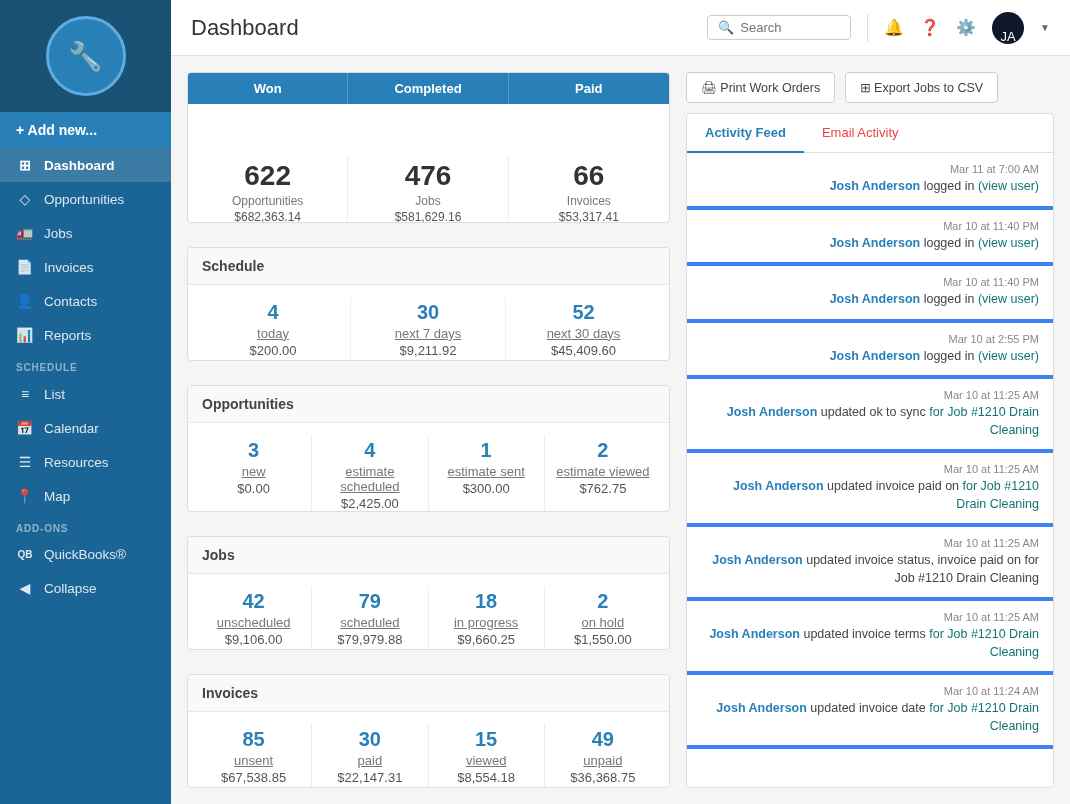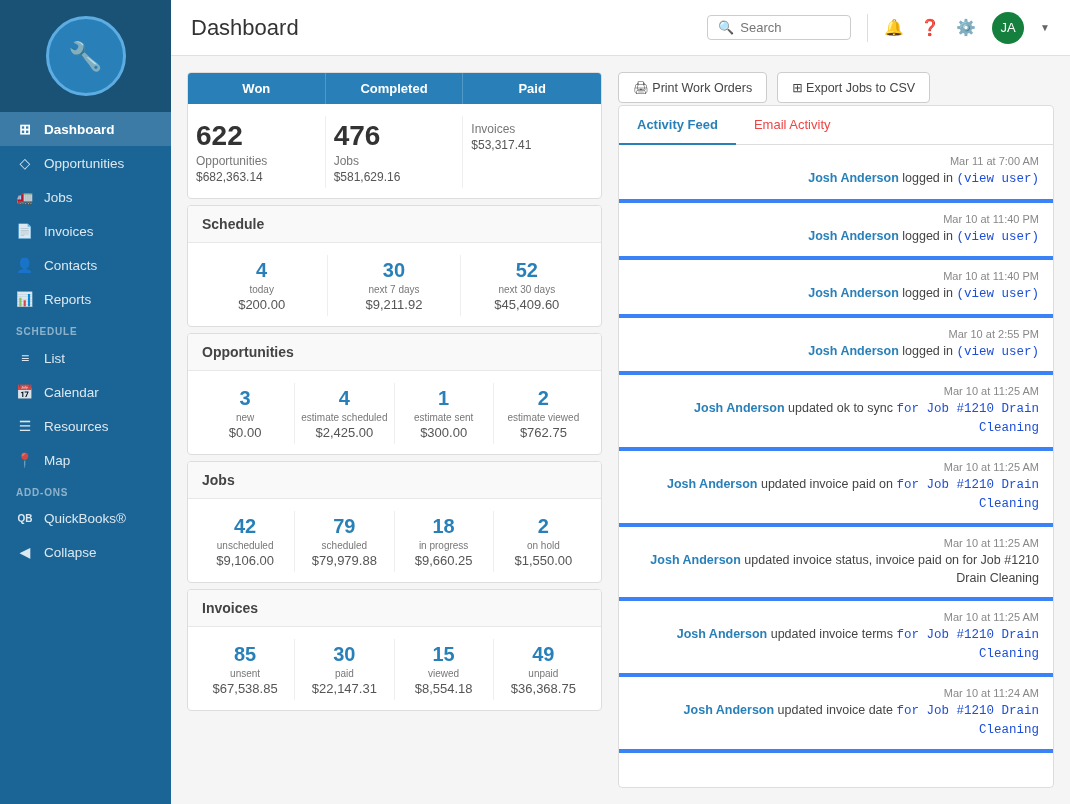--- a/index.html
+++ b/index.html
@@ -109,43 +109,43 @@
     .search-box input {
       border: none;
       outline: none;
       font-size: 13px;
       color: #555;
       width: 100px;
     }
     .header-sep { width: 1px; height: 28px; background: #ddd; }
     .header-icon { font-size: 16px; color: #666; cursor: pointer; }
     .avatar-circle {
-      width: 32px; height: 32px; border-radius: 50%; background: #15803d;
-      display: flex; align-items: center; justify-content: center; color: white;
+      width: 32px; height: 32px; border-radius: 50%; background: #0f172a;
+      display: flex; align-items: flex-end; justify-content: center; color: white;
       font-size: 13px; cursor: pointer;
     }
 
     
     #body {
       flex: 1;
       display: flex;
       overflow: hidden;
       padding: 16px;
       gap: 16px;
       background: #f5f5f5;
     }
 
     
     #left-col {
-      width: 415px;
+      width: 483px;
       flex-shrink: 0;
       overflow-y: auto;
       display: flex;
       flex-direction: column;
-      gap: 6px;
+      gap: 24px;
     }
 
     
     .stats-bar {
       background: white;
       border: 1px solid #ddd;
       border-radius: 4px;
       overflow: hidden;
     }
     .stats-bar-header {
@@ -160,22 +160,23 @@
       font-size: 13px;
       font-weight: 600;
     }
     .stats-bar-header .col:not(:last-child) { border-right: 1px solid rgba(255,255,255,0.2); }
     .stats-bar-body {
       display: grid;
       grid-template-columns: 1fr 1fr 1fr;
       padding: 12px 0 10px;
     }
     .stats-bar-body .col {
-      text-align: left;
+      text-align: center;
       padding: 4px 8px;
+      margin-top: 40px;
     }
     .stats-bar-body .col:not(:last-child) { border-right: 1px solid #eee; }
     .stat-big { font-size: 28px; font-weight: 600; color: #333; }
     .stat-label { font-size: 12px; color: #777; margin-top: 2px; }
     .stat-amount { font-size: 12px; color: #555; margin-top: 2px; }
 
     
     .section-card {
       background: white;
       border: 1px solid #ddd;
@@ -192,30 +193,30 @@
     }
     .section-body {
       display: grid;
       padding: 12px 8px 10px;
     }
     .section-body.cols-3 { grid-template-columns: 1fr 1fr 1fr; }
     .section-body.cols-4 { grid-template-columns: 1fr 1fr 1fr 1fr; }
     .stat-cell { text-align: center; padding: 4px 6px; }
     .stat-cell:not(:last-child) { border-right: 1px solid #eee; }
     .stat-num { font-size: 20px; font-weight: 600; color: #2980b9; }
-    .stat-sub { font-size: 10px; color: #777; margin-top: 2px; }
+    .stat-sub { font-size: 13px; color: #777; margin-top: 2px; text-decoration: underline; }
     .stat-amt { font-size: 13px; color: #555; margin-top: 2px; }
 
     
     #right-col {
       flex: 1;
       display: flex;
       flex-direction: column;
       overflow: hidden;
-      gap: 2px;
+      gap: 10px;
     }
 
     .action-bar {
       display: flex;
       gap: 10px;
       flex-shrink: 0;
     }
     .action-btn {
       background: white;
       border: 1px solid #ccc;
@@ -262,30 +263,31 @@
       overflow-y: auto;
       padding: 0;
     }
     .feed-item {
       padding: 10px 14px;
       border-bottom: 4px solid #3b82f6;
     }
     .feed-time { font-size: 11px; color: #888; margin-bottom: 3px; }
     .feed-text { font-size: 12.5px; color: #444; line-height: 1.4; }
     .feed-text .user { color: #2980b9; font-weight: 600; }
-    .feed-text .link { color: #1d4ed8; font-family: Liberation Mono, monospace; }
+    .feed-text .link { color: #0f766e; }
     .feed-text .plain { color: #444; }
   </style>
 </head>
 <body>
 
 <div id="sidebar">
   <div class="logo-area">
     <div class="logo-circle">🔧</div>
   </div>
+  <button class="add-new-btn">+ Add new...</button>
   <div class="nav-item active">
     <span class="nav-icon">⊞</span>
     <span>Dashboard</span>
   </div>
   <div class="nav-item">
     <span class="nav-icon">◇</span>
     <span>Opportunities</span>
   </div>
   <div class="nav-item">
     <span class="nav-icon">🚛</span>
@@ -366,20 +368,21 @@
             <div class="stat-big">622</div>
             <div class="stat-label">Opportunities</div>
             <div class="stat-amount">$682,363.14</div>
           </div>
           <div class="col">
             <div class="stat-big">476</div>
             <div class="stat-label">Jobs</div>
             <div class="stat-amount">$581,629.16</div>
           </div>
           <div class="col">
+            <div class="stat-big">66</div>
             <div class="stat-label">Invoices</div>
             <div class="stat-amount">$53,317.41</div>
           </div>
         </div>
       </div>
 
       <div class="section-card">
         <div class="section-header">Schedule</div>
         <div class="section-body cols-3">
           <div class="stat-cell">

